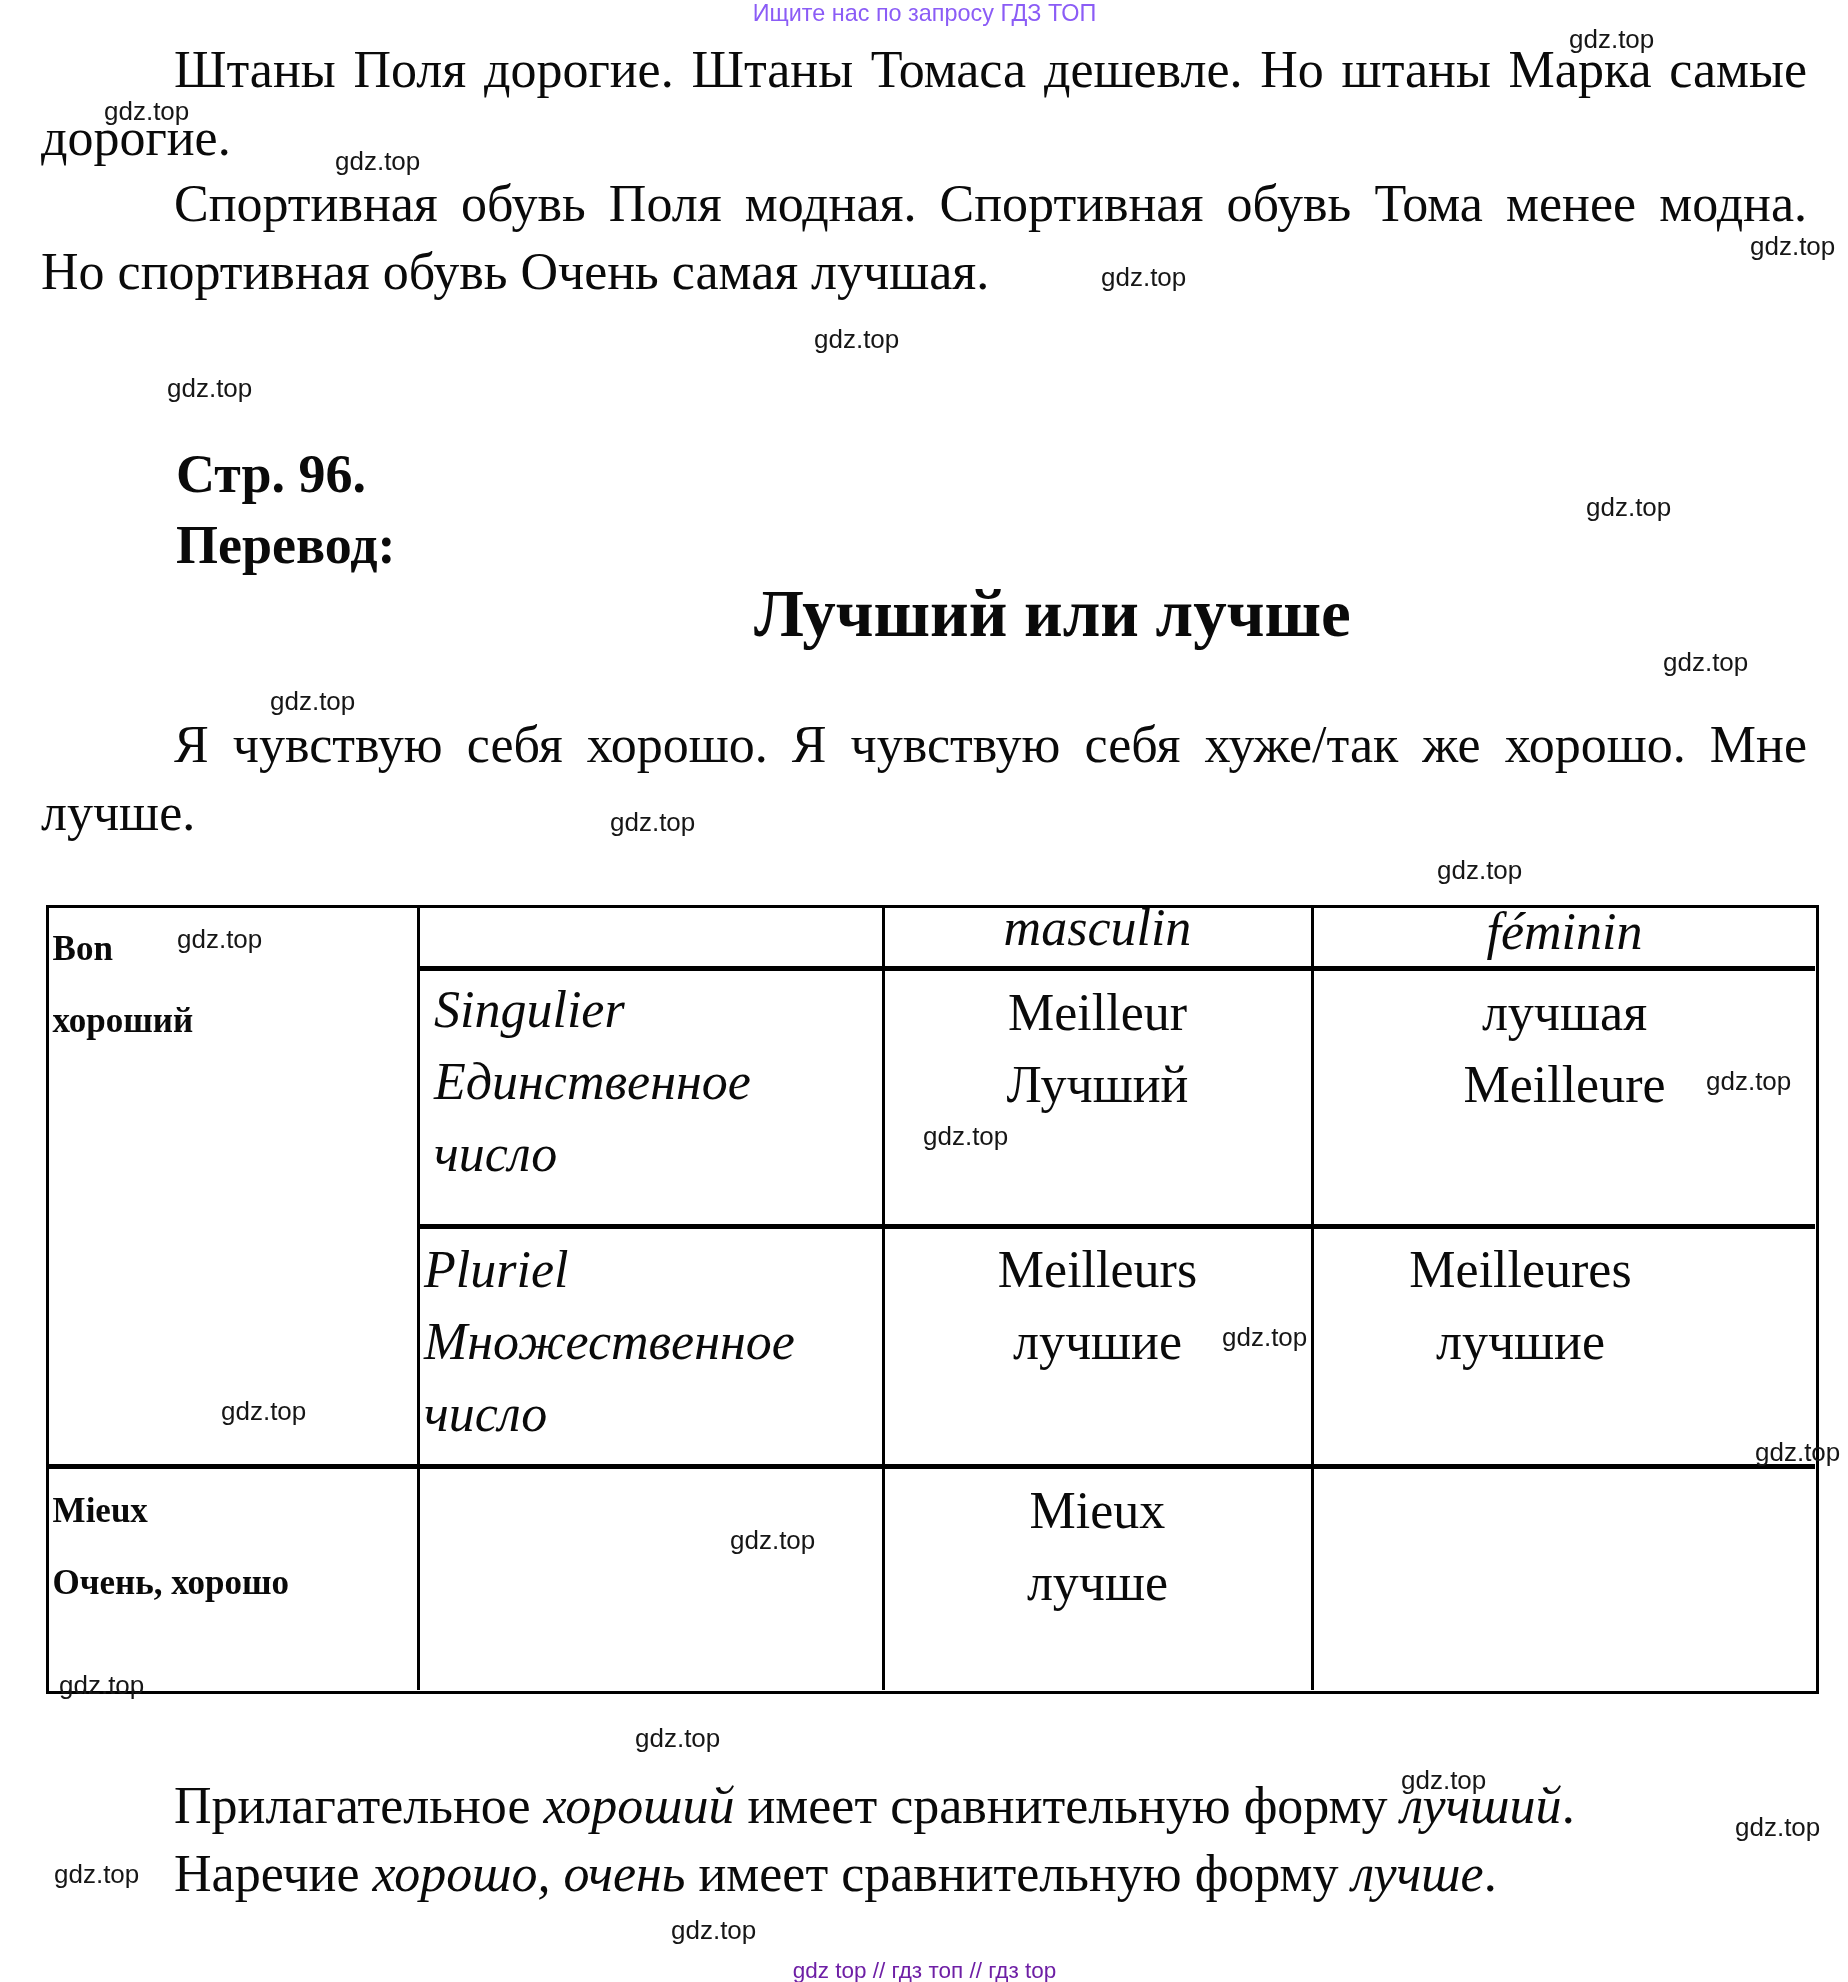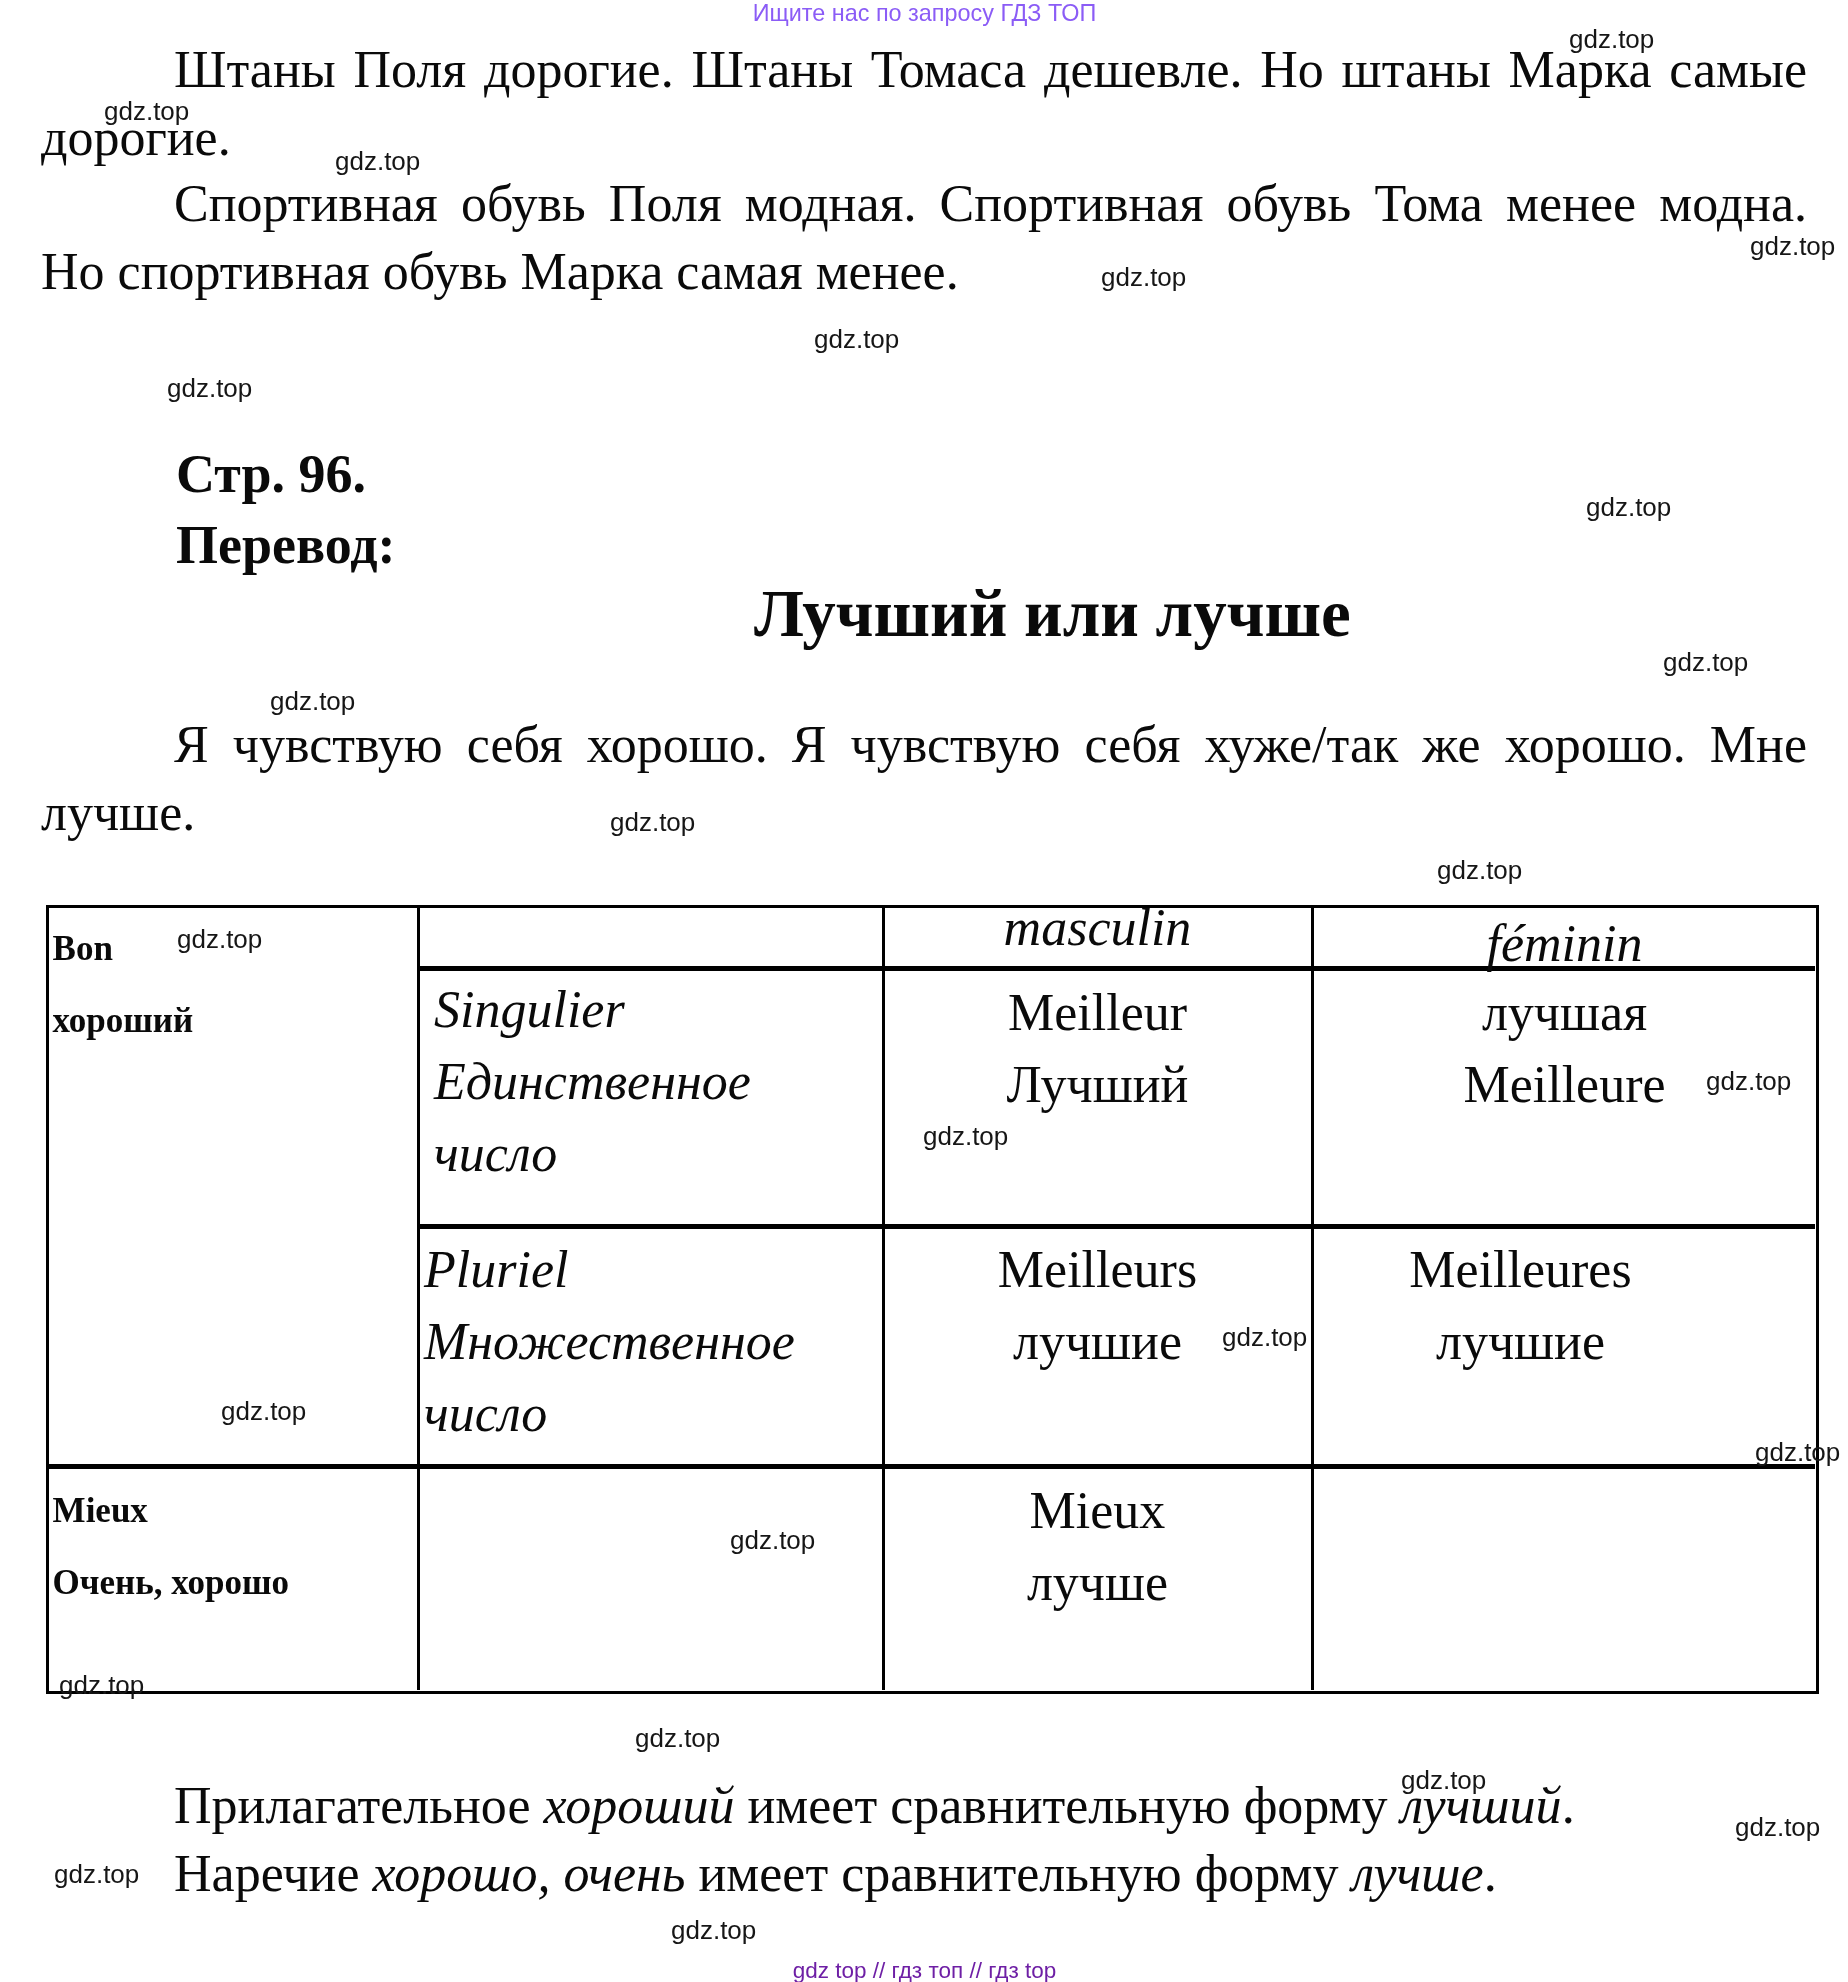--- a/index.html
+++ b/index.html
@@ -76,21 +76,21 @@
       <span class="watermark" style="left: 671px; top: 1916px;">gdz.top</span>
     </div>
 
   <div class="abs body-block" style="top:36px;">
     <div class="line line-j ind">Штаны Поля дорогие. Штаны Томаса дешевле. Но штаны Марка самые</div>
     <div class="line">дорогие.</div>
   </div>
 
   <div class="abs body-block" style="top:170px;">
     <div class="line line-j ind">Спортивная обувь Поля модная. Спортивная обувь Тома менее модна.</div>
-    <div class="line">Но спортивная обувь Марка самая менее.</div>
+    <div class="line">Но спортивная обувь Очень самая лучшая.</div>
   </div>
 
   <div class="abs h-bold" style="top:438px;">Стр. 96.</div>
   <div class="abs h-bold" style="top:509px;">Перевод:</div>
 
   <div class="abs title" style="left:754px; top:577px;">Лучший или лучше</div>
 
   <div class="abs body-block" style="top:711px;">
     <div class="line line-j ind">Я чувствую себя хорошо. Я чувствую себя хуже/так же хорошо. Мне</div>
     <div class="line">лучше.</div>
@@ -105,21 +105,21 @@
     <div class="hline" style="left:368px; top:58px; width:1398px; height:4.5px;"></div>
     <div class="hline" style="left:368px; top:316px; width:1398px; height:4.5px;"></div>
     <div class="hline" style="left:0; top:556px; width:1766px; height:5.4px;"></div>
 
     <div class="cell bold" style="left:3.6px; top:5.4px; width:360px; height:549px;">
       <span class="cl">Bon</span>
       <span class="cl">хороший</span>
     </div>
 
     <div class="cell hdr-cell" style="left:835px; top:0; width:427px; height:56px;">masculin</div>
-    <div class="cell hdr-cell" style="left:1265px; top:16px; width:501px; height:56px;">féminin</div>
+    <div class="cell hdr-cell" style="left:1265px; top:4px; width:501px; height:56px;">féminin</div>
 
     <div class="cell it" style="left:375px; top:66px; width:450px; height:243px;margin-left:10px;">
       <span class="cl">Singulier</span>
       <span class="cl">Единственное</span>
       <span class="cl">число</span>
     </div>
     <div class="cell c-center" style="left:835px; top:69px; width:427px; height:239px;">
       <span class="cl">Meilleur</span>
       <span class="cl">Лучший</span>
     </div>

